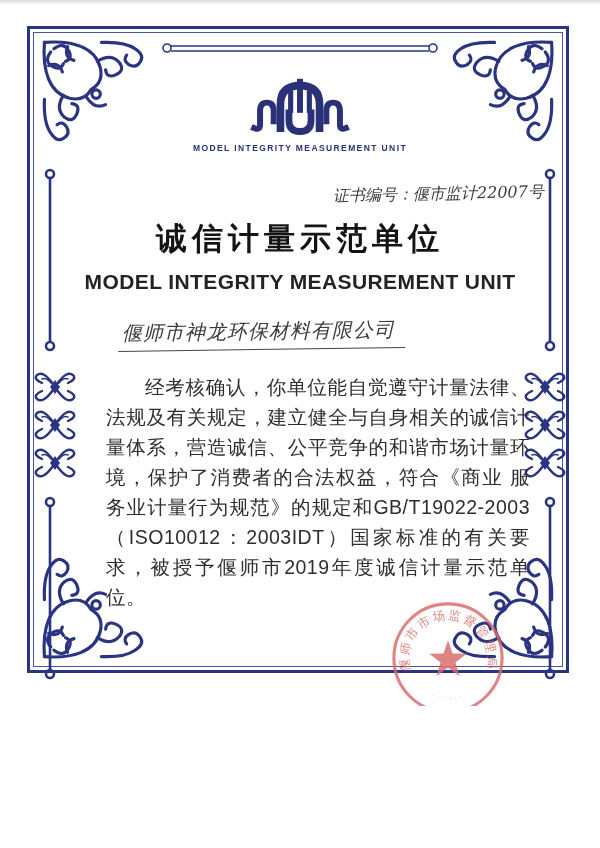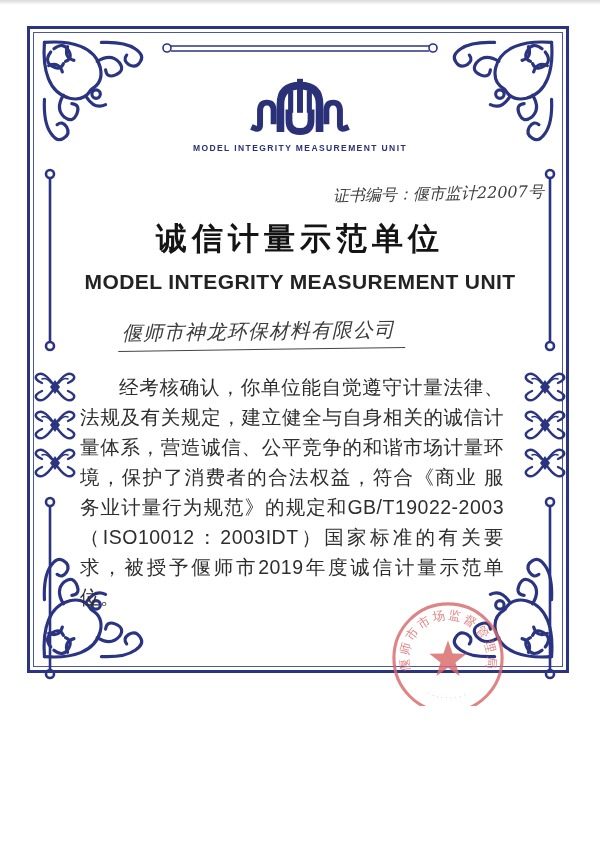--- a/index.html
+++ b/index.html
@@ -32,21 +32,21 @@
   .cert-no .hand{font-weight:500;}
   .title{position:absolute;left:0;top:218px;width:100%;text-align:center;
     font-family:"Liberation Serif","DejaVu Serif",serif;font-weight:bold;
     font-size:31px;letter-spacing:5px;color:#141414;}
   .subtitle{position:absolute;left:0;top:270px;width:100%;text-align:center;
     font-weight:800;font-size:21px;letter-spacing:0.4px;color:#232323;}
   .awardee{position:absolute;left:118px;top:318px;min-width:244px;
     font-size:20px;color:#3c3c3c;padding:0 10px 4px 4px;
     border-bottom:1.5px solid #444;font-style:italic;font-weight:500;
     transform:rotate(-0.8deg);letter-spacing:1px;}
-  .body-text{position:absolute;left:80px;top:372px;width:424px;
+  .body-text{position:absolute;left:106px;top:372px;width:424px;
     font-size:19.5px;line-height:30px;color:#2e2e2e;
     text-align:justify;text-justify:inter-ideograph;text-align-last:left;
     text-indent:2em;letter-spacing:0.5px;}
   .issuer{position:absolute;left:302px;top:652px;font-size:16.5px;
     font-weight:600;letter-spacing:1px;color:#262626;}
   .seal{position:absolute;left:389px;top:599px;width:118px;height:118px;
     opacity:0.82;}
   .footer-org{position:absolute;left:0;top:742px;width:100%;text-align:center;
     font-size:20px;letter-spacing:2.5px;color:#3d3d3d;font-weight:500;}
   svg{display:block;}

